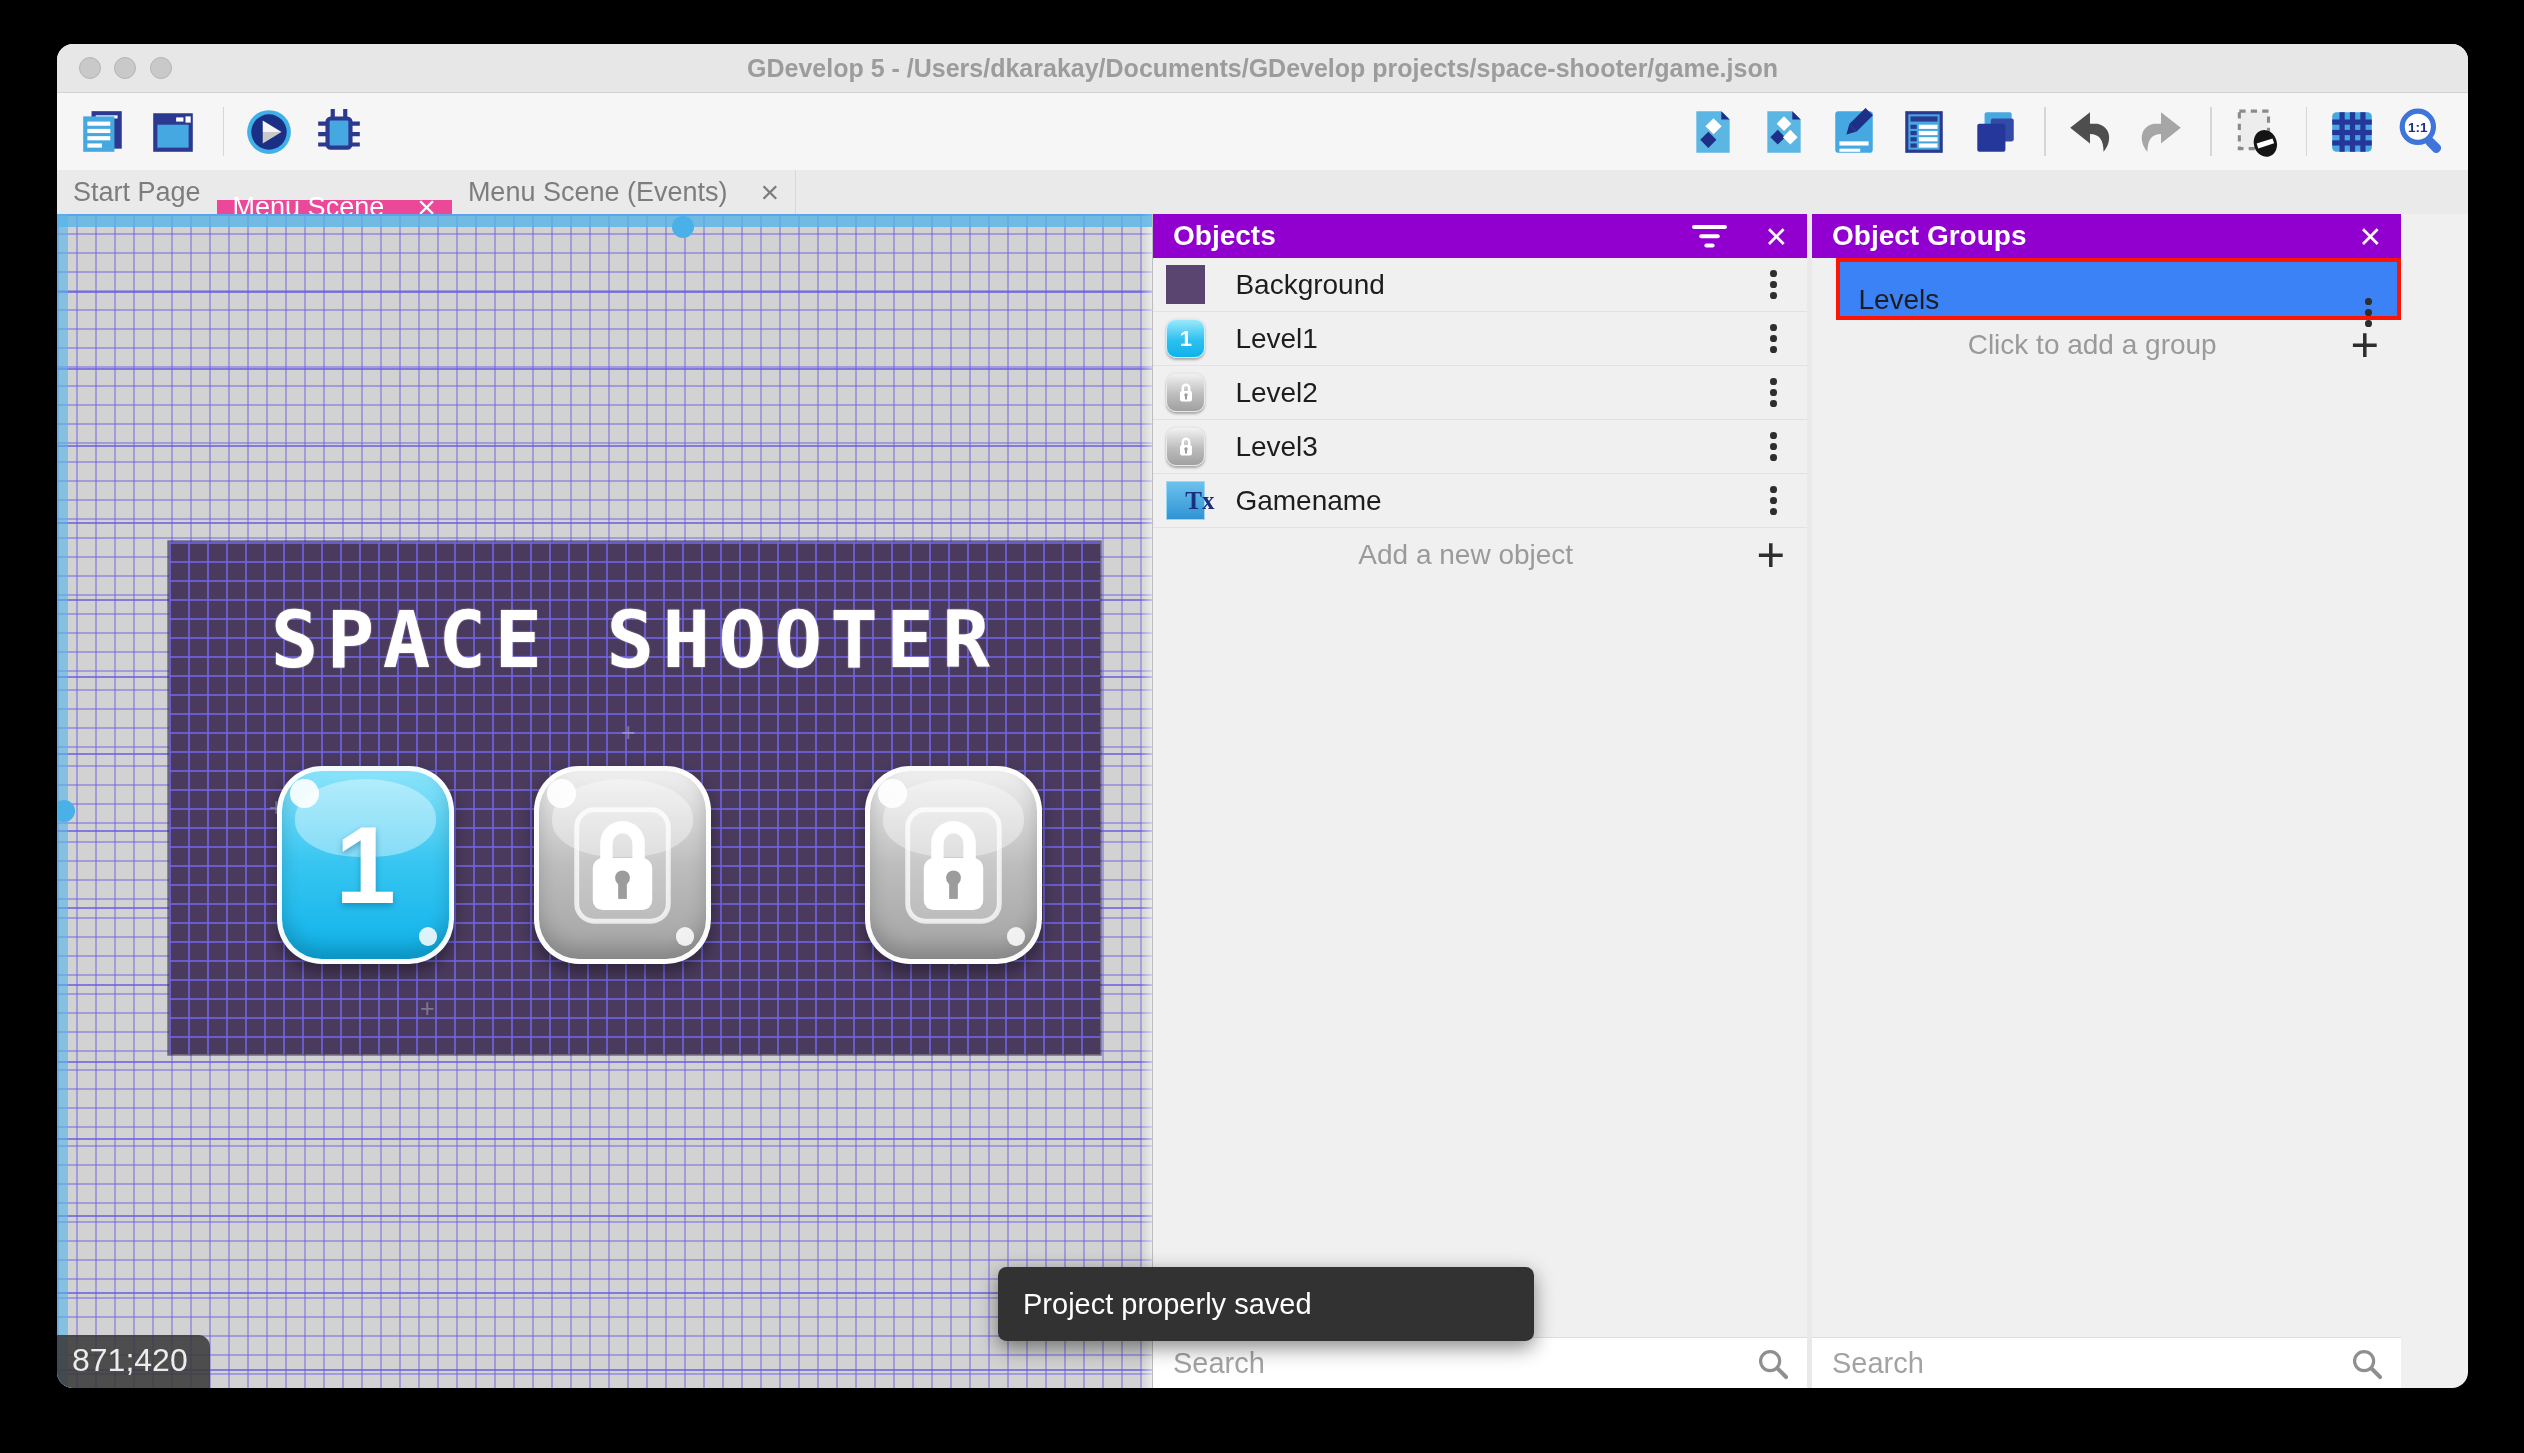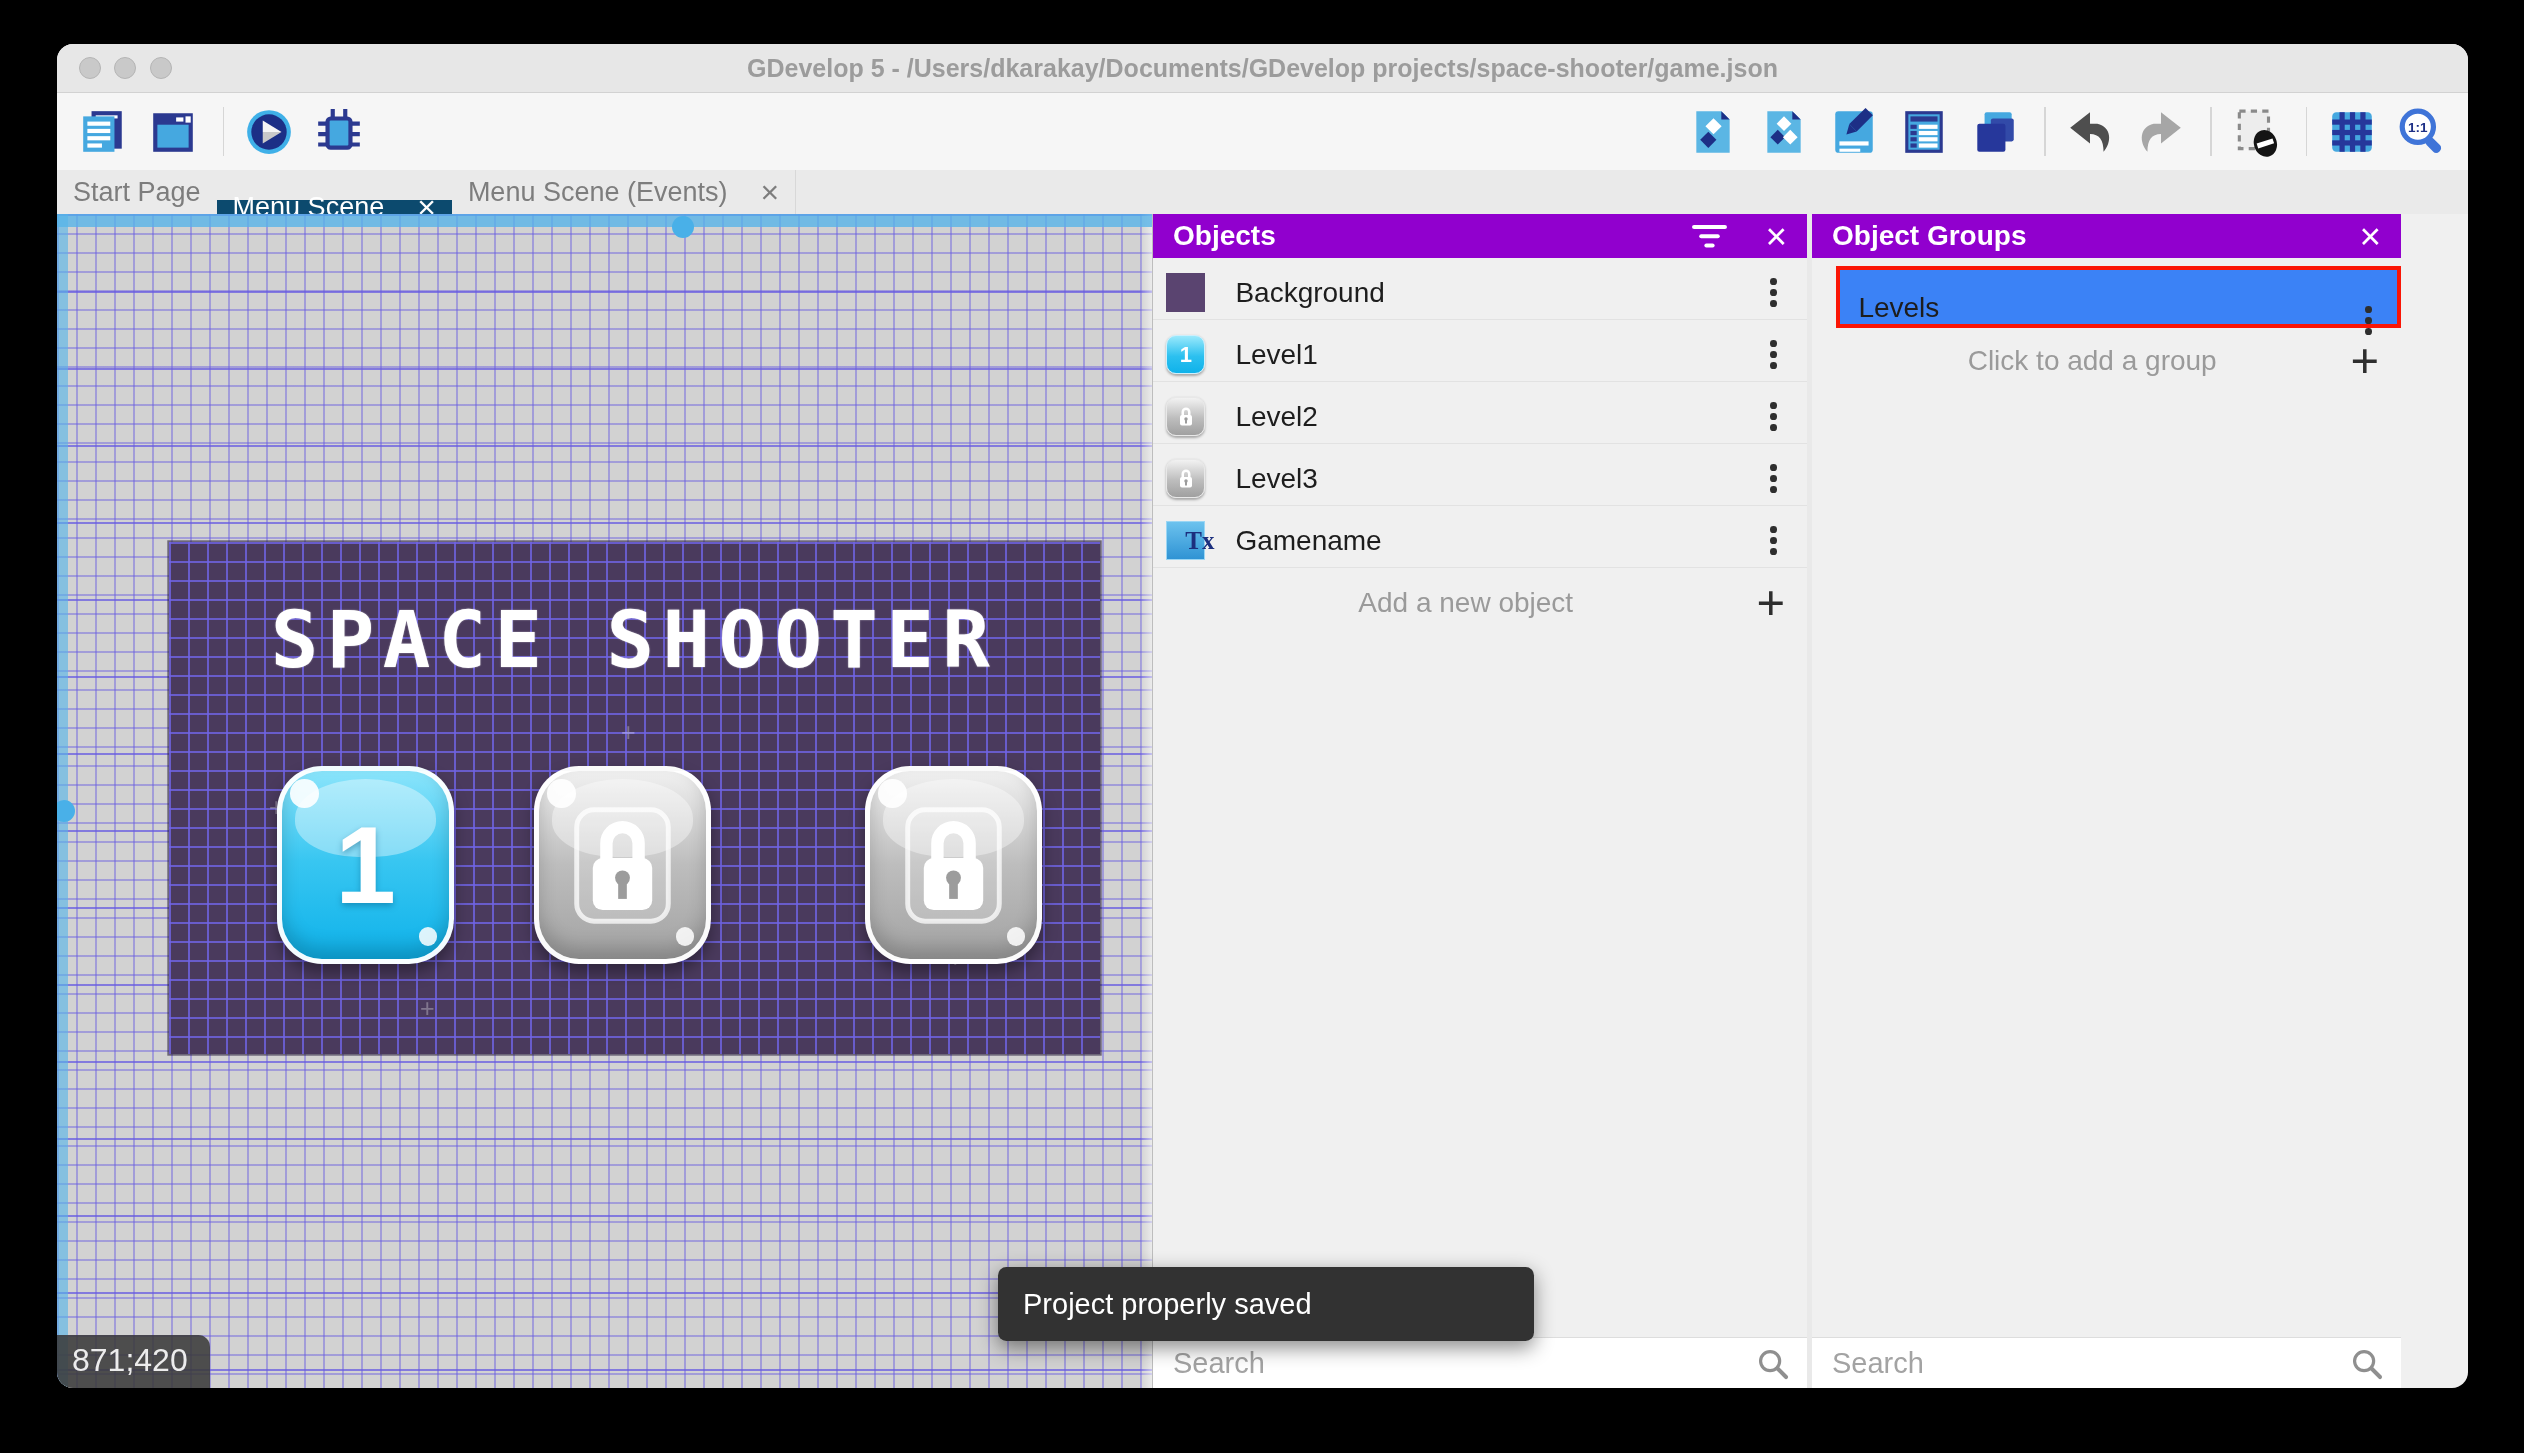--- a/index.html
+++ b/index.html
@@ -21,21 +21,21 @@
   .toolbar { height:77px; background:#f6f6f6; display:flex; align-items:center; padding:0 20px; }
   .tool-ic { width:52px; height:52px; margin-right:18.4px; display:flex; align-items:center; justify-content:center; cursor:pointer; }
   .tool-ic svg { width:50px; height:50px; }
   .tb-div { width:1.7px; height:49px; background:#d6d6d6; margin:0 18.4px 0 5px; }
   .tb-right { margin-left:auto; display:flex; align-items:center; }
 
   
   .tabbar { height:44px; background:#eaeaea; display:flex; align-items:stretch; }
   .tab { display:flex; align-items:center; padding:0 16px; font-size:27px; color:#7d7d7d; border-right:0.8px solid #d8d8d8; cursor:pointer; }
   .tab .tab-close { margin-left:33px; font-size:32px; color:#7d7d7d; line-height:1; }
-  .tab.active { background:#0c4a6e; color:#fff; border-right:none;margin-top:30px; }
+  .tab.active { background:#ec4899; color:#fff; border-right:none;margin-top:30px; }
   .tab.active .tab-close { color:#fff; }
   .tab.first { border-right:none; }
 
   
   .main { display:flex; height:1175px; }
 
   
   .canvas {
     position:relative; width:1095px; height:100%; overflow:hidden;
     background-color:#d2d2d2;
@@ -83,21 +83,21 @@
   .lock-svg { position:relative; z-index:2; width:99px; height:119px; }
 
   .coords-badge {
     position:absolute; left:0; bottom:0; z-index:5;
     background:rgba(58,58,58,.88); color:#ececec; font-size:32px;
     padding:6.7px 22px 10px 15px; border-radius:0 11.7px 0 0;
   }
   .canvas-scroll-right { position:absolute; right:0; top:0; bottom:0; width:11.7px; background:linear-gradient(90deg, rgba(255,255,255,0), rgba(255,255,255,.55)); }
 
   
-  .panel { display:flex; flex-direction:column; background:#f0f0f0;gap:8px; }
+  .panel { display:flex; flex-direction:column; background:#f0f0f0; }
   .panel.objects { width:655px; border-left:0.8px solid #bdbdbd; }
   .panel.groups { width:594px; border-left:5px solid #e9e9e9; }
   .panel-header { height:44px; background:#9100ce; color:#fff; display:flex; align-items:center; padding:0 20px; flex:none; }
   .panel-title { font-size:28px; font-weight:bold; }
   .ph-spacer { flex:1; }
   .filter-ic { width:37px; height:28.5px; margin-right:37px; cursor:pointer; }
   .close-ic { font-size:37px; line-height:1; cursor:pointer; color:#fff; }
 
   .obj-row { height:54px; display:flex; align-items:center; padding:0 18.4px 0 13.4px; border-bottom:1.7px solid #e2e2e2; background:#f0f0f0; cursor:pointer; }
   .thumb { width:39px; height:39px; margin-right:30px; flex:none; display:flex; align-items:center; justify-content:center; }

